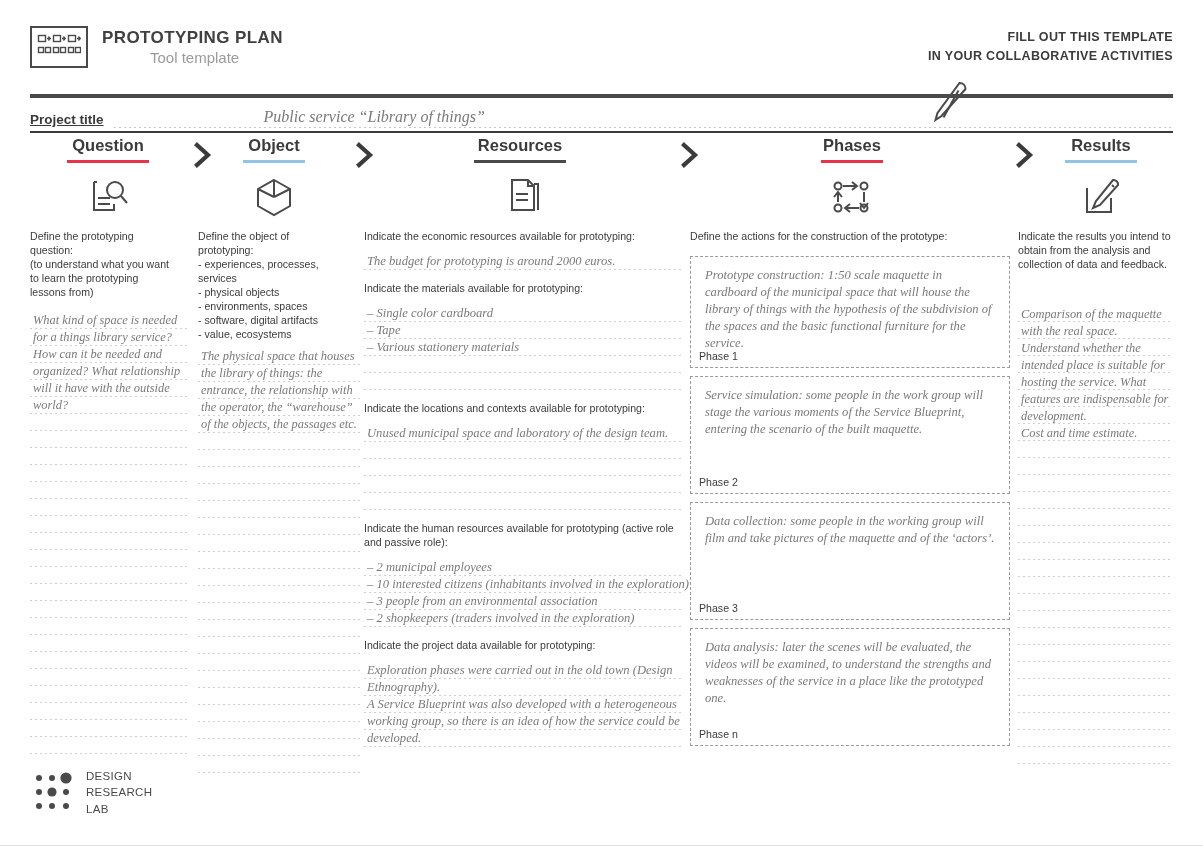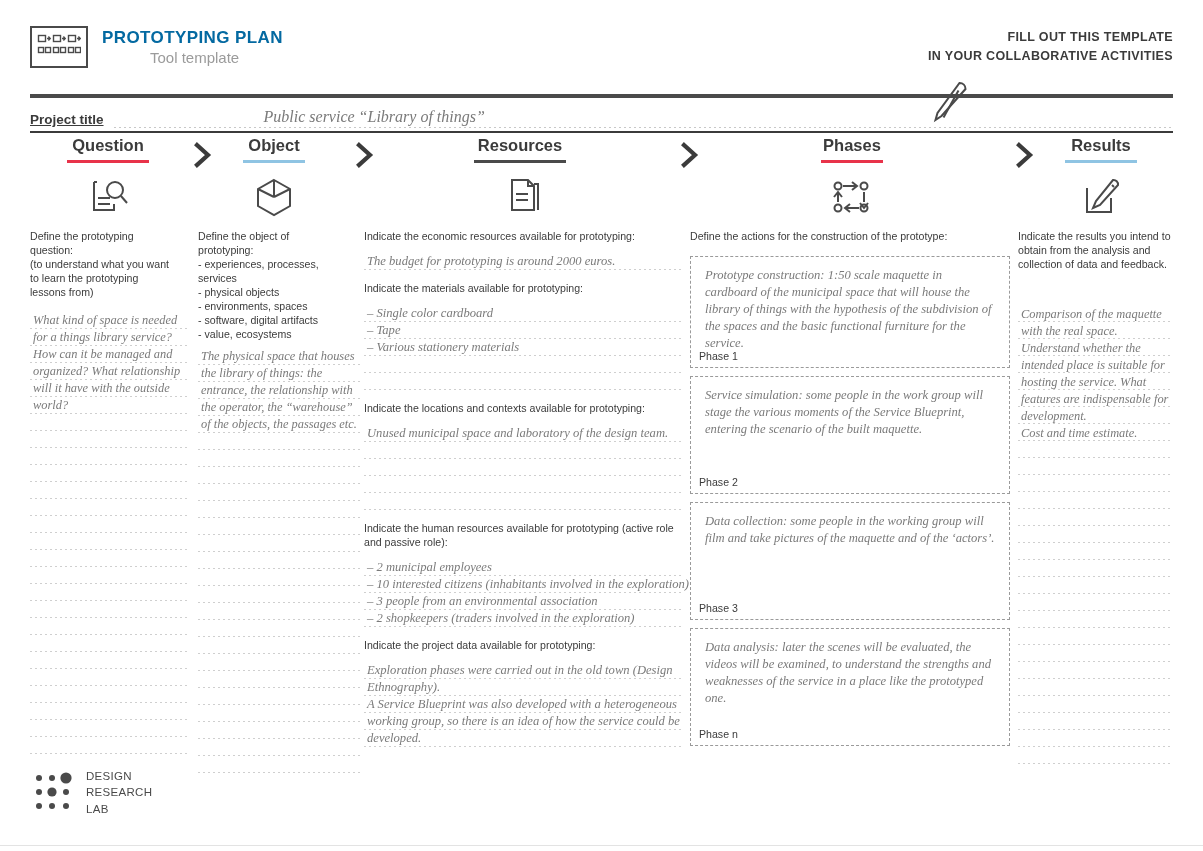--- a/index.html
+++ b/index.html
@@ -13,21 +13,21 @@
   }
   .page{position:relative;width:1203px;height:851px;box-sizing:border-box;}
 
   
   .header{position:absolute;left:0;top:0;width:1203px;height:96px;}
   .brand{position:absolute;left:30px;top:26px;display:flex;align-items:center;gap:14px;}
   .brand-mark{width:58px;height:42px;border:2px solid #4a4a4a;box-sizing:border-box;
     display:flex;align-items:center;justify-content:center;}
   .brand-mark svg{display:block;}
   .brand-text{line-height:1.05;}
-  .brand-title{font-size:17px;font-weight:bold;letter-spacing:.4px;color:#0369a1;}
+  .brand-title{font-size:17px;font-weight:bold;letter-spacing:.4px;color:#404040;}
   .brand-sub{font-size:15px;color:#9b9b9b;margin-top:3px;font-weight:400;margin-left:48px;}
 
   .header-right{position:absolute;right:30px;top:28px;display:flex;align-items:flex-start;gap:14px;flex-direction:column;}
   .header-cta{text-align:right;font-size:12.5px;font-weight:bold;letter-spacing:.35px;
     color:#3b3b3b;line-height:1.5;}
   .pencil{width:40px;height:44px;}
 
   .rule{position:absolute;left:30px;top:94px;width:1143px;height:4px;background:#4a4a4a;}
 
   
@@ -208,21 +208,21 @@
 lessons from)</div>
         <div style="height: 12px;"></div>
         <div class="lines">
           <div class="ln">
             <span class="hand">What kind of space is needed</span>
           </div>
           <div class="ln">
             <span class="hand">for a things library service?</span>
           </div>
           <div class="ln">
-            <span class="hand">How can it be managed and</span>
+            <span class="hand">How can it be needed and</span>
           </div>
           <div class="ln">
             <span class="hand">organized? What relationship</span>
           </div>
           <div class="ln">
             <span class="hand">will it have with the outside</span>
           </div>
           <div class="ln">
             <span class="hand">world?</span>
           </div>

